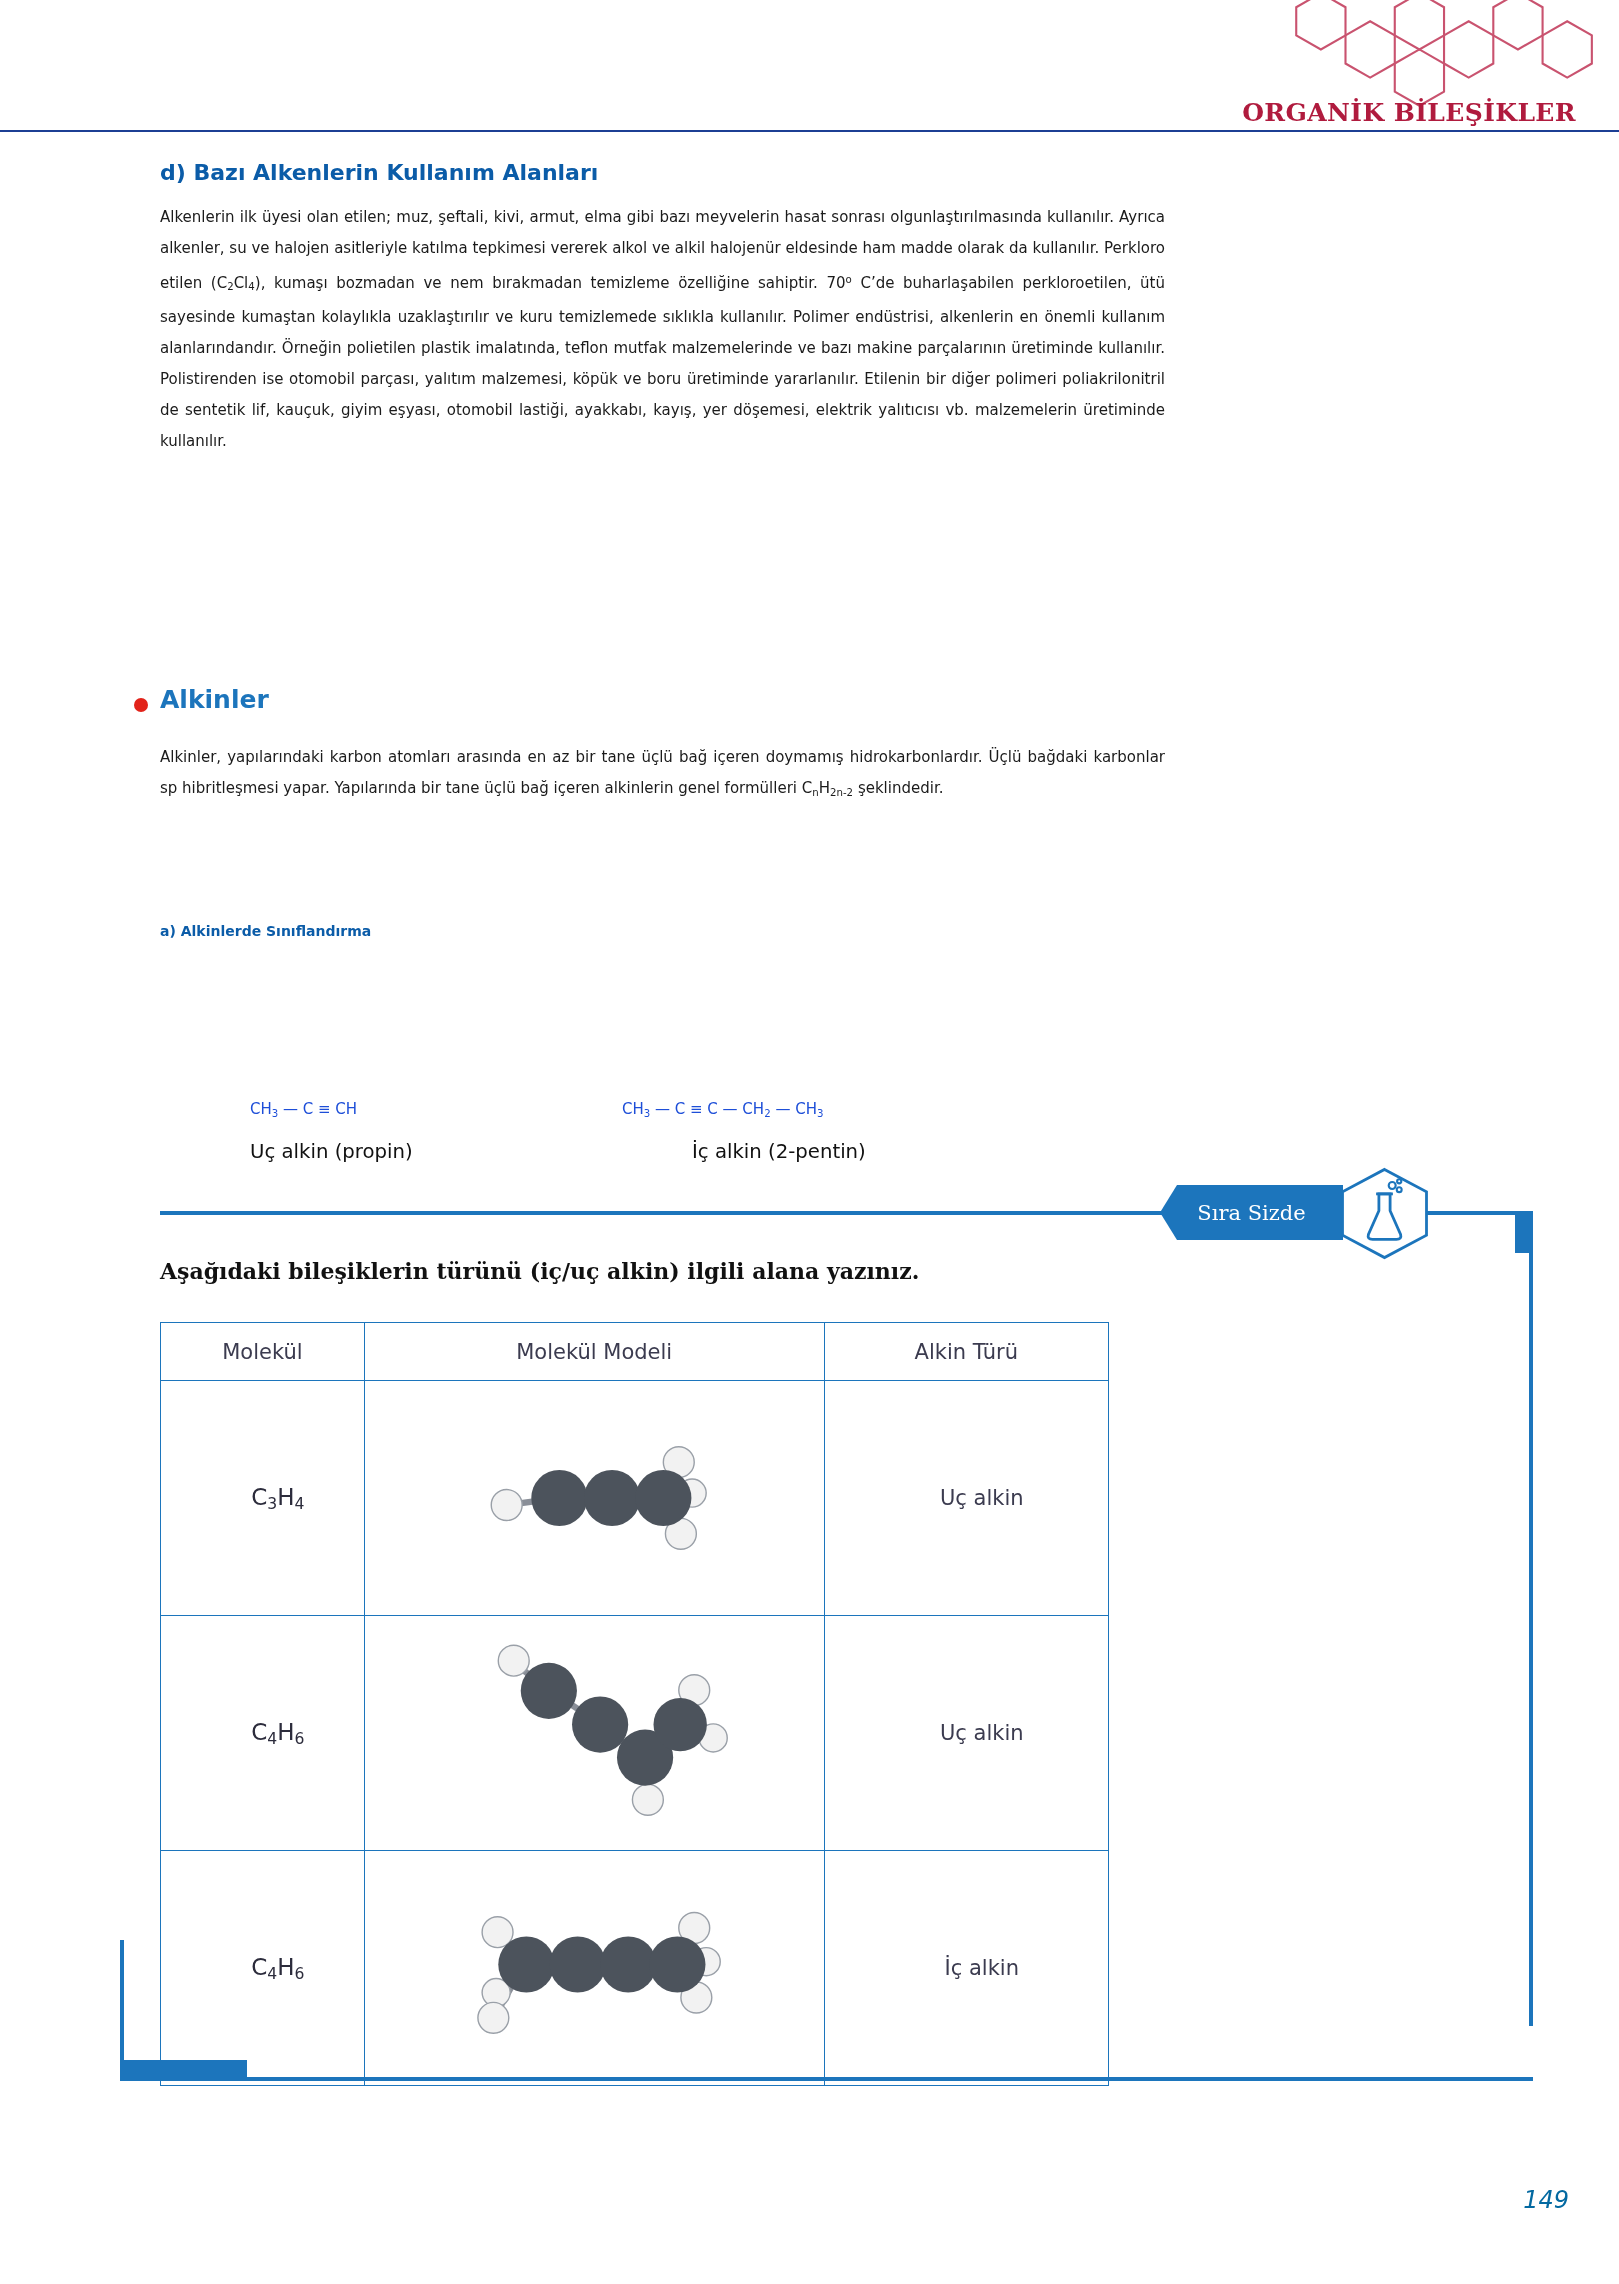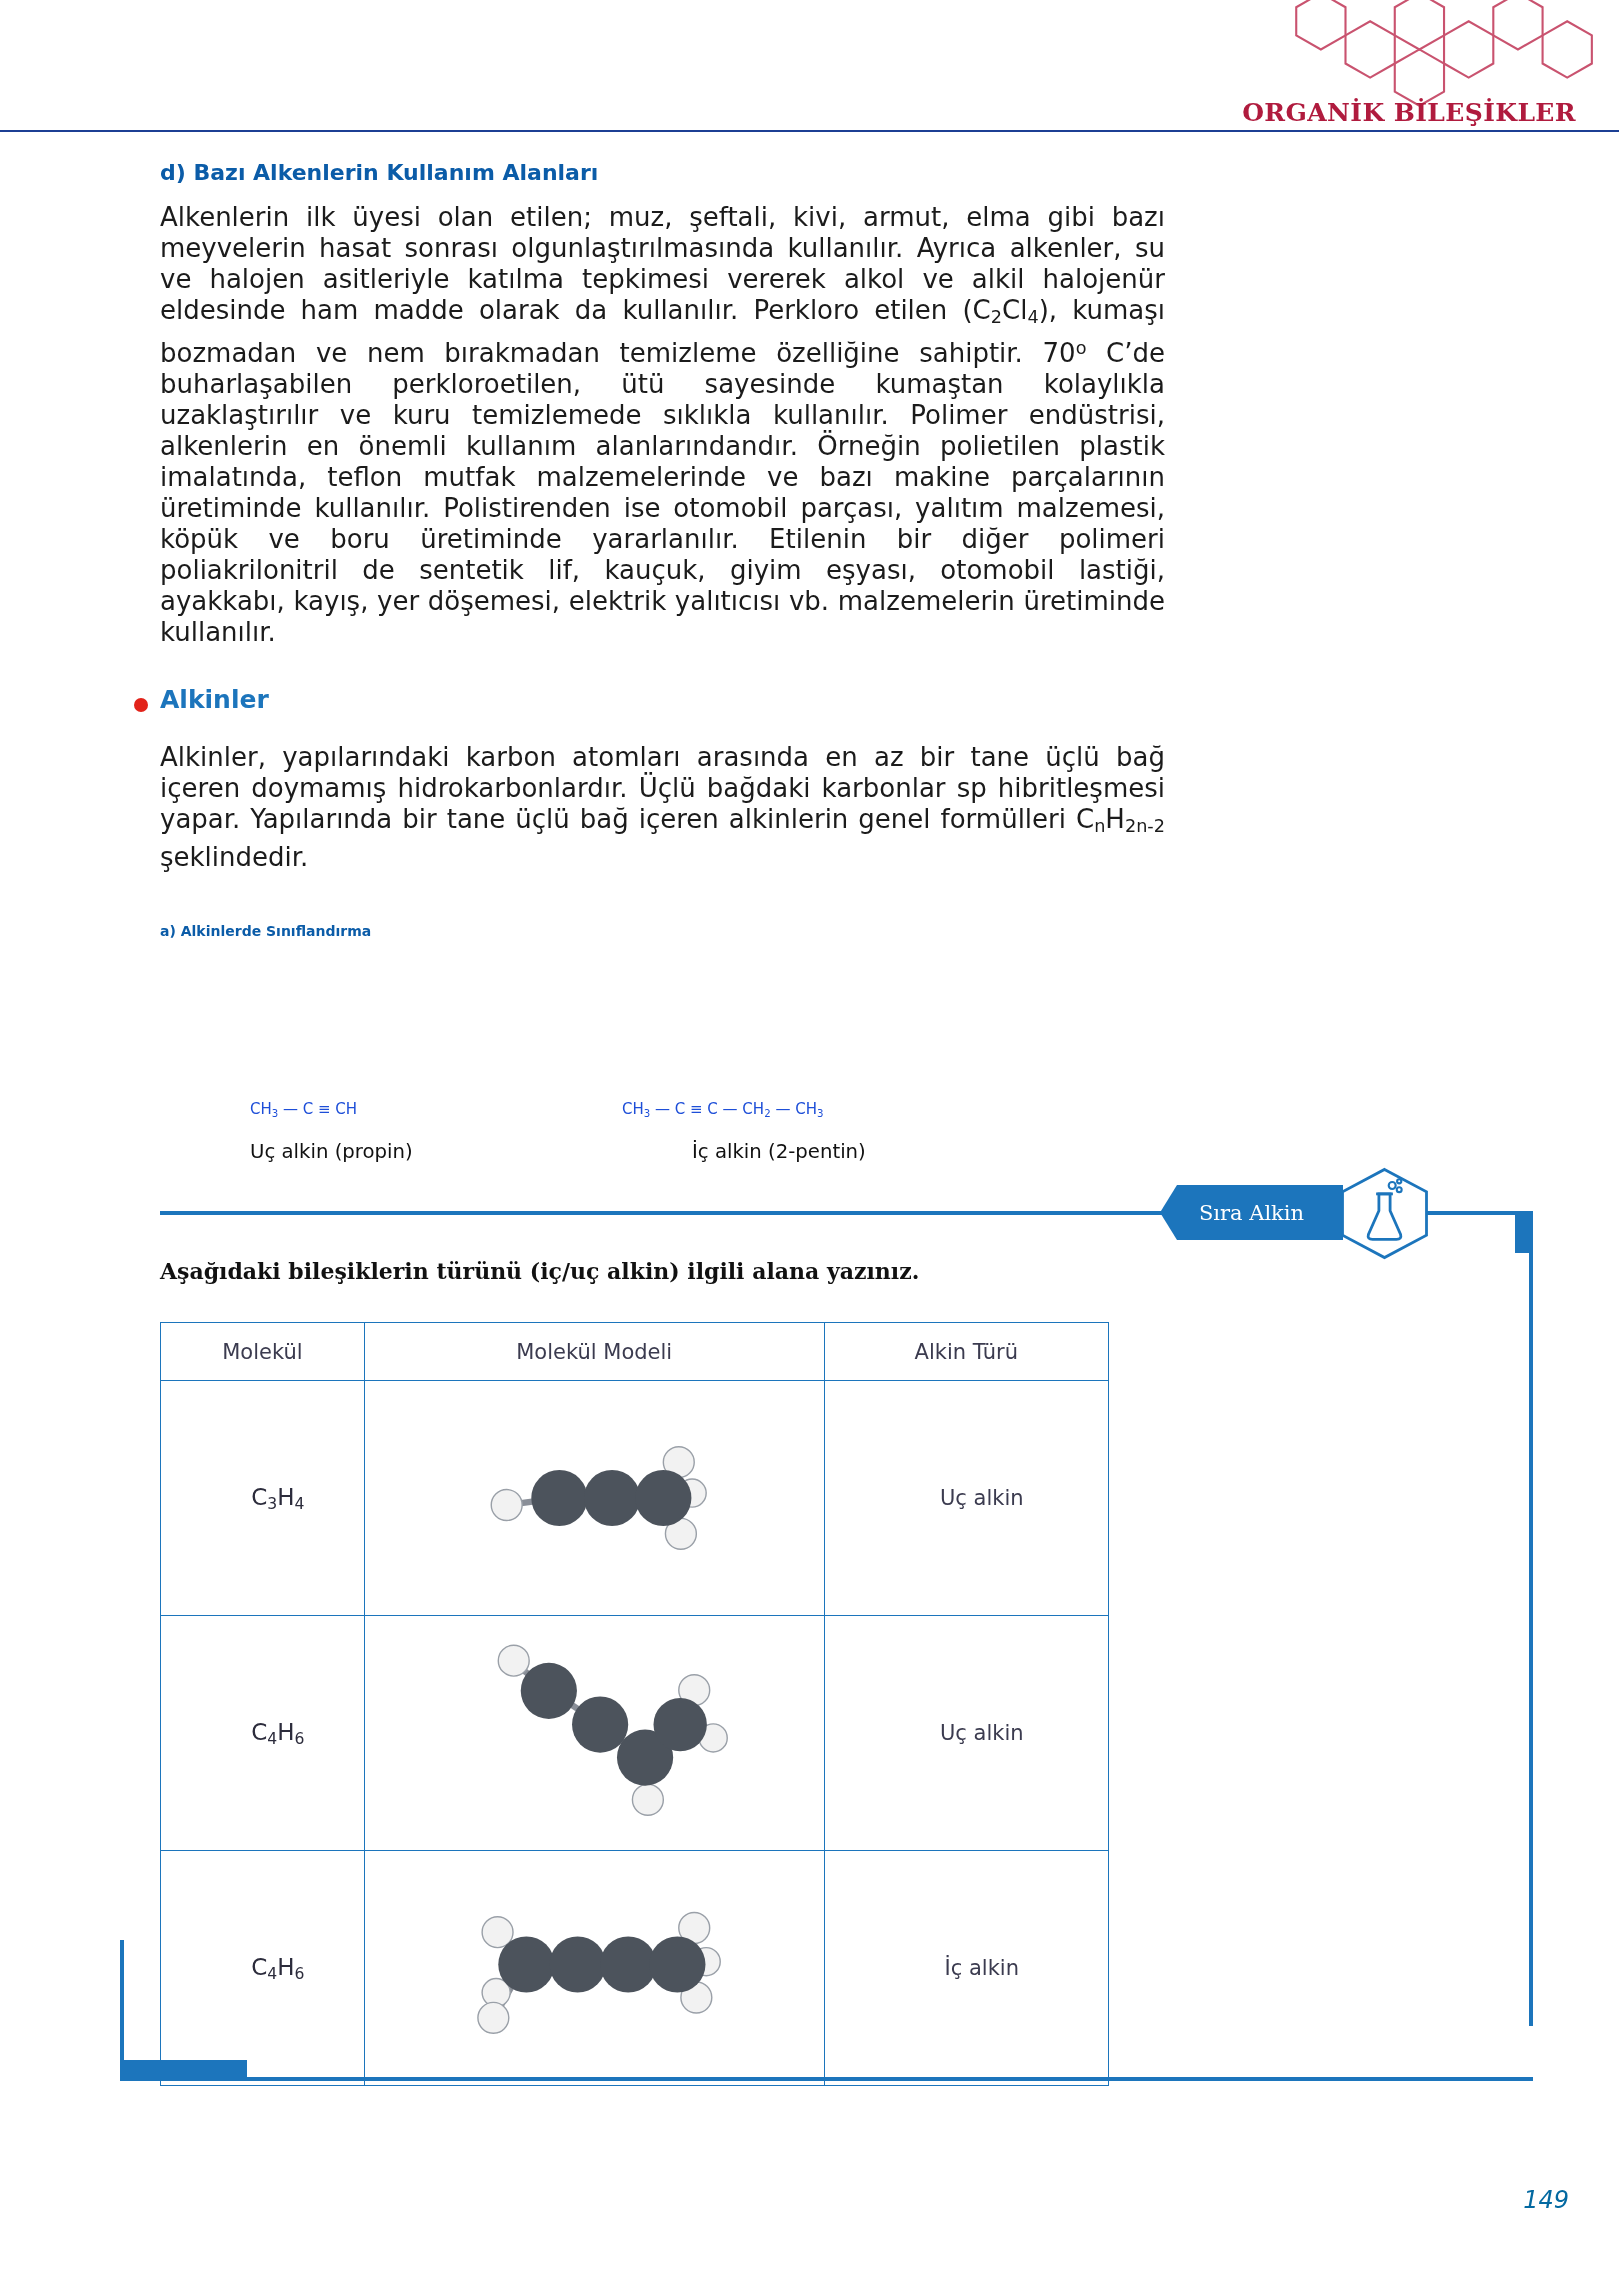--- a/index.html
+++ b/index.html
@@ -26,21 +26,21 @@
     color:#b01b3e;
   }
 
   
   .sec-head {
     position:absolute;
     font-size:22px; font-weight:bold; color:#0b5ca8;
   }
   .para {
     position:absolute;
-    font-size:26px; line-height:31px; color:#1b1b1b;
+    font-size:15px; line-height:31px; color:#1b1b1b;
     text-align:justify;
   }
   .para b { font-weight:bold; }
   sub { font-size:0.68em; vertical-align:-0.25em; }
   sup { font-size:0.68em; vertical-align:0.45em; }
 
   
   .bullet-head {
     position:absolute;
     font-size:25px; font-weight:bold; color:#1c75bc;
@@ -175,21 +175,21 @@
     CH<sub>3</sub> — C ≡ CH
   </div>
   <div class="formula-cap" style="left:250px; top:1140px;">Uç alkin (propin)</div>
 
   <div class="formula" style="left:622px; top:1100px;">
     CH<sub>3</sub> — C ≡ C — CH<sub>2</sub> — CH<sub>3</sub>
   </div>
   <div class="formula-cap" style="left:692px; top:1140px;">İç alkin (2-pentin)</div>
 
   <div class="sira-rule"></div>
-  <div class="sira-tag">Sıra Alkin</div>
+  <div class="sira-tag">Sıra Sizde</div>
   <svg class="sira-hex" viewBox="0 0 130 132">
     <polygon points="65,3 125,35 125,97 65,129 5,97 5,35" fill="#ffffff" stroke="#1c75bc" stroke-width="4"></polygon>
     <path d="M57 38 L57 62 L42 96 Q40 103 48 103 L82 103 Q90 103 88 96 L73 62 L73 38 Z" fill="none" stroke="#1c75bc" stroke-width="4"></path>
     <line x1="53" y1="38" x2="77" y2="38" stroke="#1c75bc" stroke-width="4"></line>
     <circle cx="76" cy="26" r="5" fill="none" stroke="#1c75bc" stroke-width="3"></circle>
     <circle cx="86" cy="32" r="3.5" fill="none" stroke="#1c75bc" stroke-width="3"></circle>
     <circle cx="86" cy="20" r="3" fill="none" stroke="#1c75bc" stroke-width="3"></circle>
   </svg>
   <div class="sira-right-rule"></div>
   <div class="sira-right-thick"></div>

